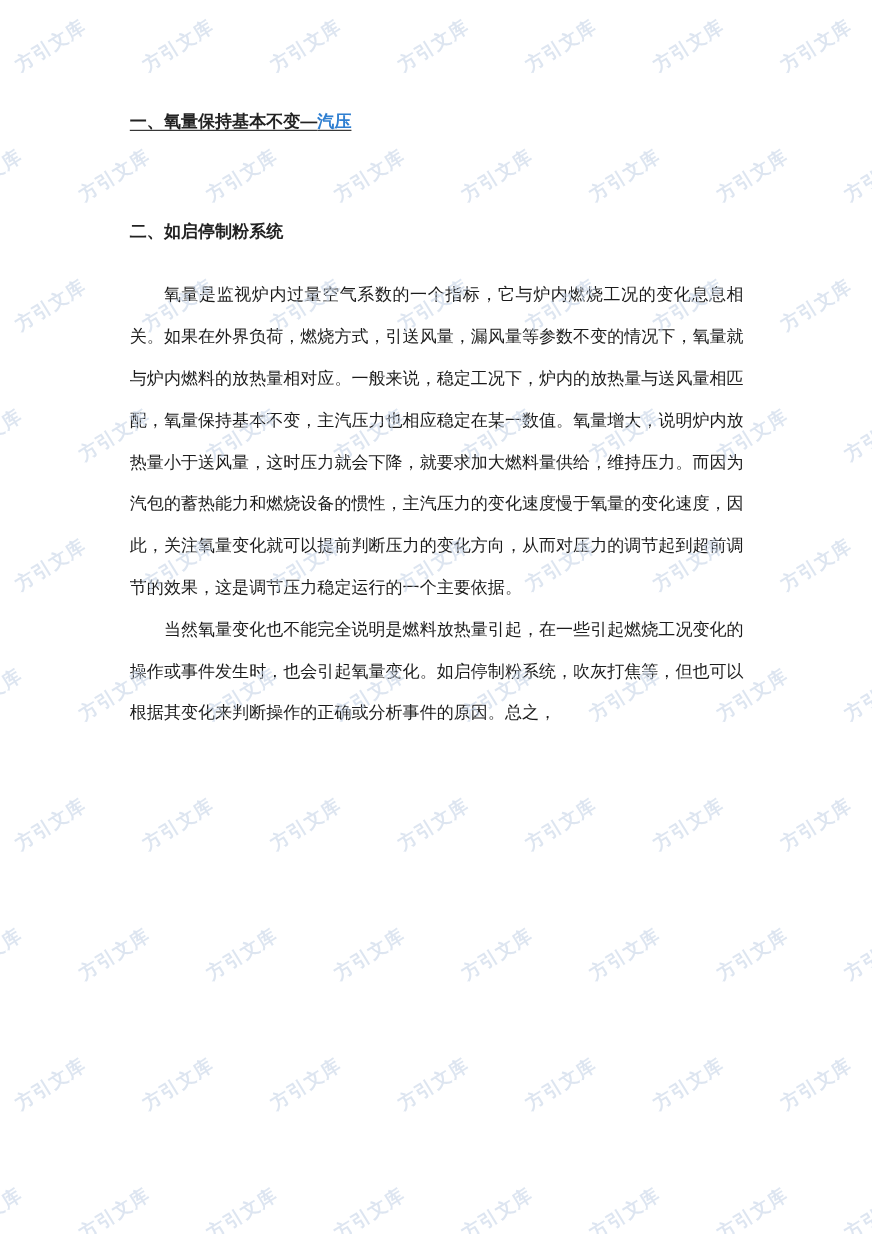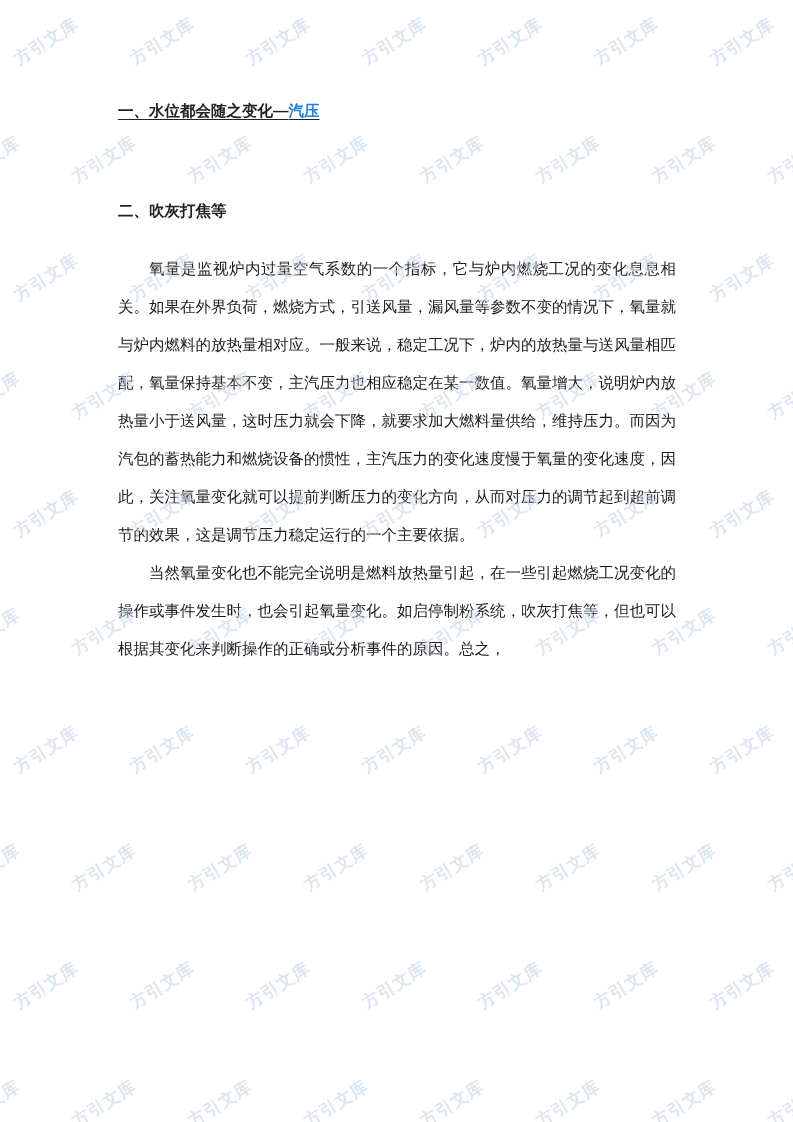--- a/index.html
+++ b/index.html
@@ -81,28 +81,28 @@
   .gap-sm { height: 10px; }
   .gap-lg { height: 58px; }
   .gap-md { height: 22px; }
 </style>
 </head>
 <body>
 
 <div id="page">
   <div id="doc-body">
 
-    <h2 class="heading underlined"><span>一、水位都会随之变化—</span><span class="accent">汽压</span></h2>
+    <h2 class="heading underlined"><span>一、氧量保持基本不变—</span><span class="accent">汽压</span></h2>
 
     <div class="gap-sm"></div>
 
 
     <div class="gap-lg"></div>
 
-    <h2 class="heading"><span>二、吹灰打焦等</span></h2>
+    <h2 class="heading"><span>二、如启停制粉系统</span></h2>
 
     <div class="gap-md"></div>
 
     <p class="para">氧量是监视炉内过量空气系数的一个指标，它与炉内燃烧工况的变化息息相关。如果在外界负荷，燃烧方式，引送风量，漏风量等参数不变的情况下，氧量就与炉内燃料的放热量相对应。一般来说，稳定工况下，炉内的放热量与送风量相匹配，氧量保持基本不变，主汽压力也相应稳定在某一数值。氧量增大，说明炉内放热量小于送风量，这时压力就会下降，就要求加大燃料量供给，维持压力。而因为汽包的蓄热能力和燃烧设备的惯性，主汽压力的变化速度慢于氧量的变化速度，因此，关注氧量变化就可以提前判断压力的变化方向，从而对压力的调节起到超前调节的效果，这是调节压力稳定运行的一个主要依据。</p>
 
     <p class="para">当然氧量变化也不能完全说明是燃料放热量引起，在一些引起燃烧工况变化的操作或事件发生时，也会引起氧量变化。如启停制粉系统，吹灰打焦等，但也可以根据其变化来判断操作的正确或分析事件的原因。总之，</p>
 
   </div>
 </div>
 

